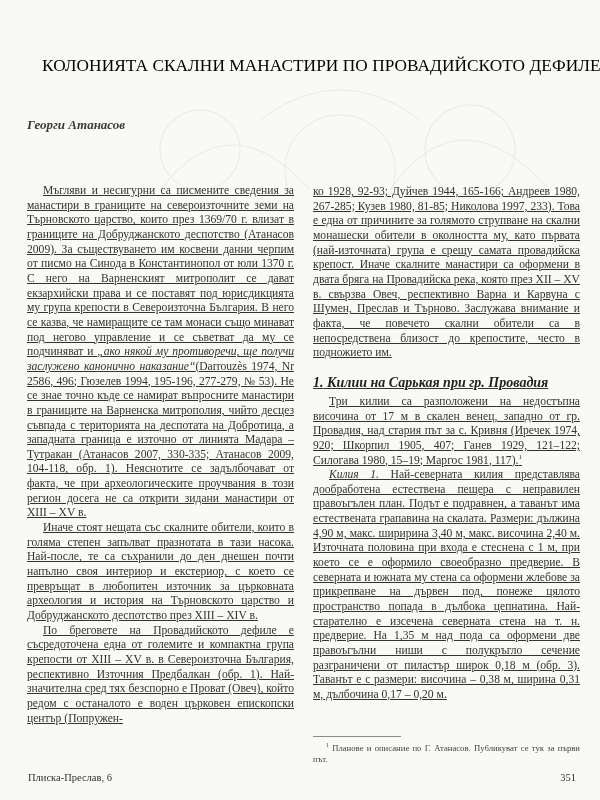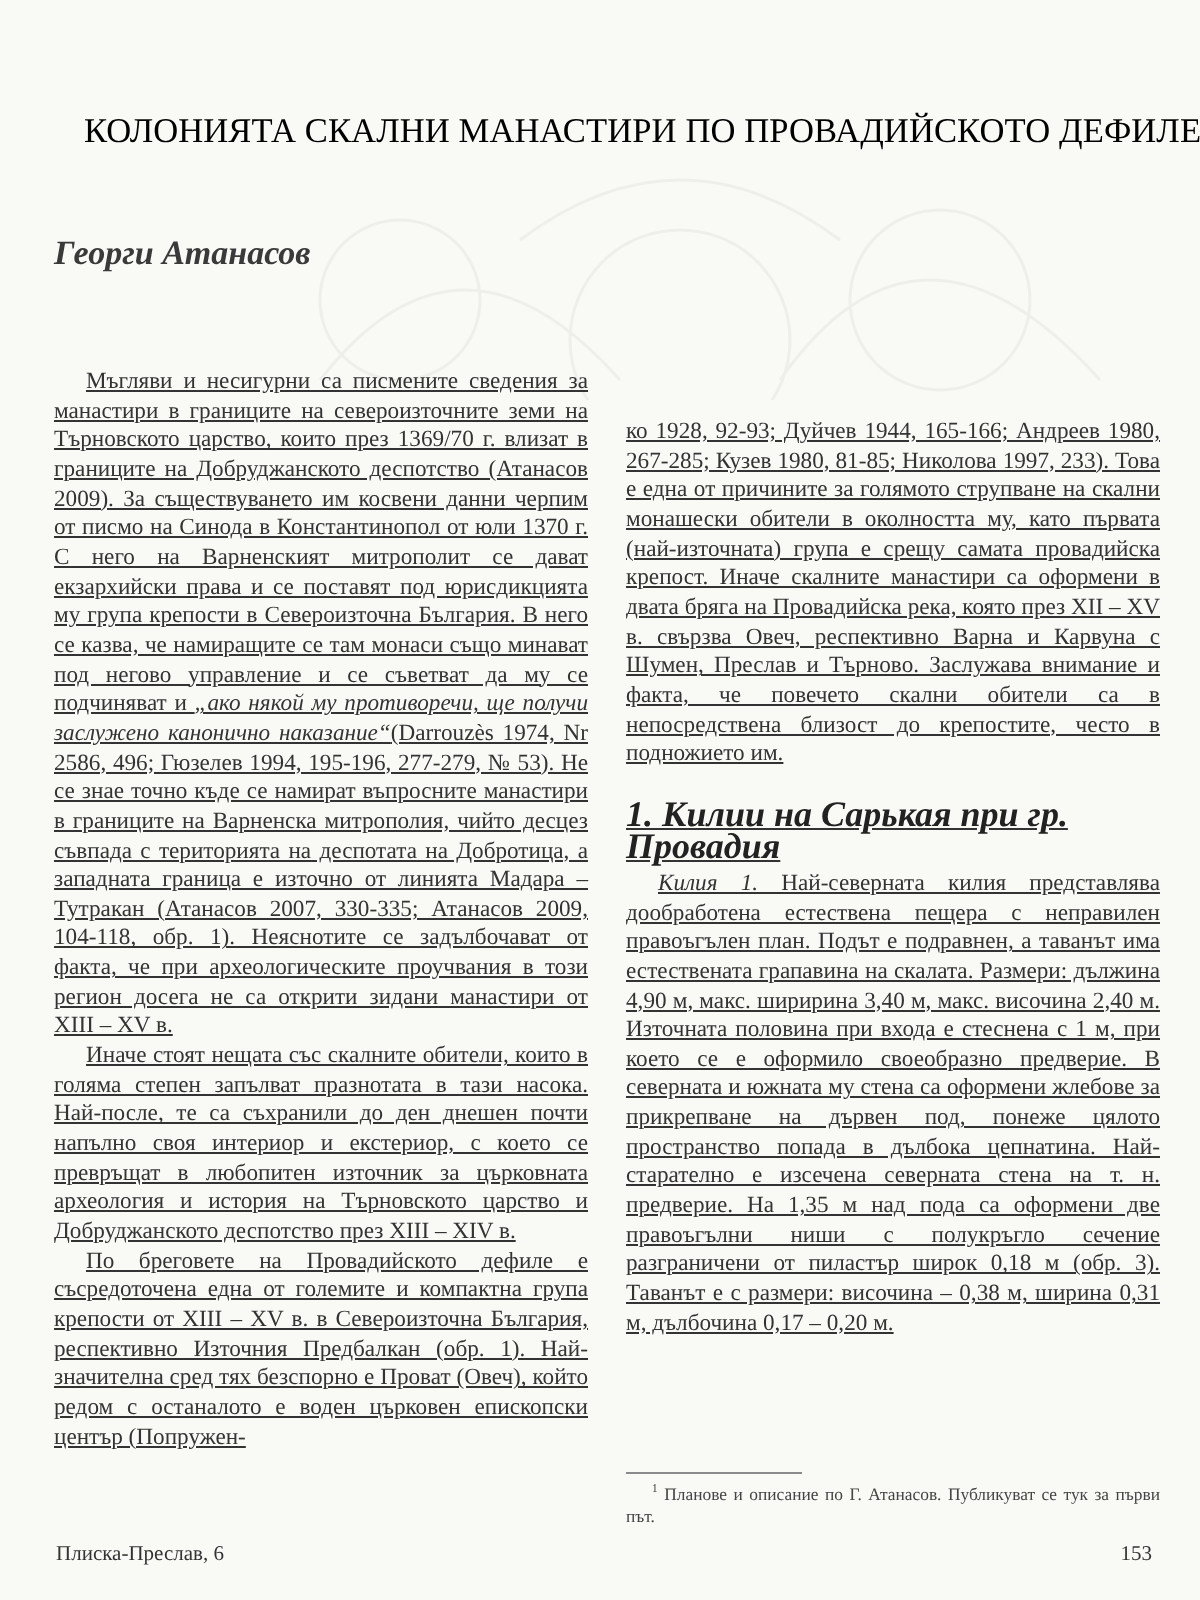--- a/index.html
+++ b/index.html
@@ -33,46 +33,46 @@
       line-height: 21px;
       letter-spacing: 0.05px;
       color: #000000;
       margin: 0;
       font-weight: normal;
     }
     .author {
       position: absolute;
       left: 27px;
       top: 117px;
-      font-size: 17px;
+      font-size: 13px;
       font-style: italic;
       font-weight: bold;
       color: #3a3a3a;
     }
     .col {
       position: absolute;
       top: 184px;
       width: 267px;
       font-size: 11.6px;
       line-height: 14.65px;
       text-align: justify;
       color: #333;
       text-decoration: underline;
     }
     .col-left { left: 27px; }
-    .col-right { left: 313px; top: 185px; margin-top: 24px; }
+    .col-right { left: 313px; top: 185px; }
     .col p {
       margin: 0;
       text-indent: 16px;
     }
     .col p.noindent { text-indent: 0; }
     .col .it { font-style: italic; }
     .section-heading {
       margin: 14px 0 4px 0;
-      font-size: 18px;
+      font-size: 14px;
       line-height: 16px;
       font-weight: bold;
       text-align: left;
       text-indent: 0 !important;
       color: #222;
     }
     .section-heading .num-it { font-style: italic; }
     .footnote-rule {
       position: absolute;
       left: 313px;
@@ -135,20 +135,21 @@
 <div class="col col-right">
   <p class="noindent">ко 1928, 92-93; Дуйчев 1944, 165-166; Андреев 1980, 267-285; Кузев 1980, 81-85; Николова 1997, 233). Това е една от причините за голямото струпване на скални монашески обители в околността му, като първата (най-източната) група е срещу самата провадийска крепост. Иначе скалните манастири са оформени в двата бряга на Провадийска река, която през XII – XV в. свързва Овеч, респективно Варна и Карвуна с Шумен, Преслав и Търново. Заслужава внимание и факта, че повечето скални обители са в непосредствена близост до крепостите, често в подножието им.</p>
 
   <div class="section-heading">
     <div>
       <span class="num-it">1.</span>
       <span class="num-it">Килии на Сарькая при гр. Провадия</span>
     </div>
   </div>
 
+  <p><span>Три килии са разположени на недостъпна височина от 17 м в скален венец, западно от гр. Провадия, над стария път за с. Кривня (Иречек 1974, 920; Шкорпил 1905, 407; Ганев 1929, 121–122; Силогава 1980, 15–19; Маргос 1981, 117).</span><sup class="fnref">1</sup></p>
   <p><span class="it">Килия 1.</span><span> Най-северната килия представлява дообработена естествена пещера с неправилен правоъгълен план. Подът е подравнен, а таванът има естествената грапавина на скалата. Размери: дължина 4,90 м, макс. ширирина 3,40 м, макс. височина 2,40 м. Източната половина при входа е стеснена с 1 м, при което се е оформило своеобразно предверие. В северната и южната му стена са оформени жлебове за прикрепване на дървен под, понеже цялото пространство попада в дълбока цепнатина. Най-старателно е изсечена северната стена на т. н. предверие. На 1,35 м над пода са оформени две правоъгълни ниши с полукръгло сечение разграничени от пиластър широк 0,18 м (обр. 3). Таванът е с размери: височина – 0,38 м, ширина 0,31 м, дълбочина 0,17 – 0,20 м.</span></p>
 </div>
 
 <div class="footnote-rule"></div>
 <div class="footnote">&nbsp;&nbsp;&nbsp;&nbsp;<span class="fn-num">1</span> <span>Планове и описание по Г. Атанасов. Публикуват се тук за първи път.</span></div>
 
 <div class="footer-left">Плиска-Преслав, 6</div>
-<div class="footer-right">153</div>
+<div class="footer-right">351</div>
 
 </body></html>

